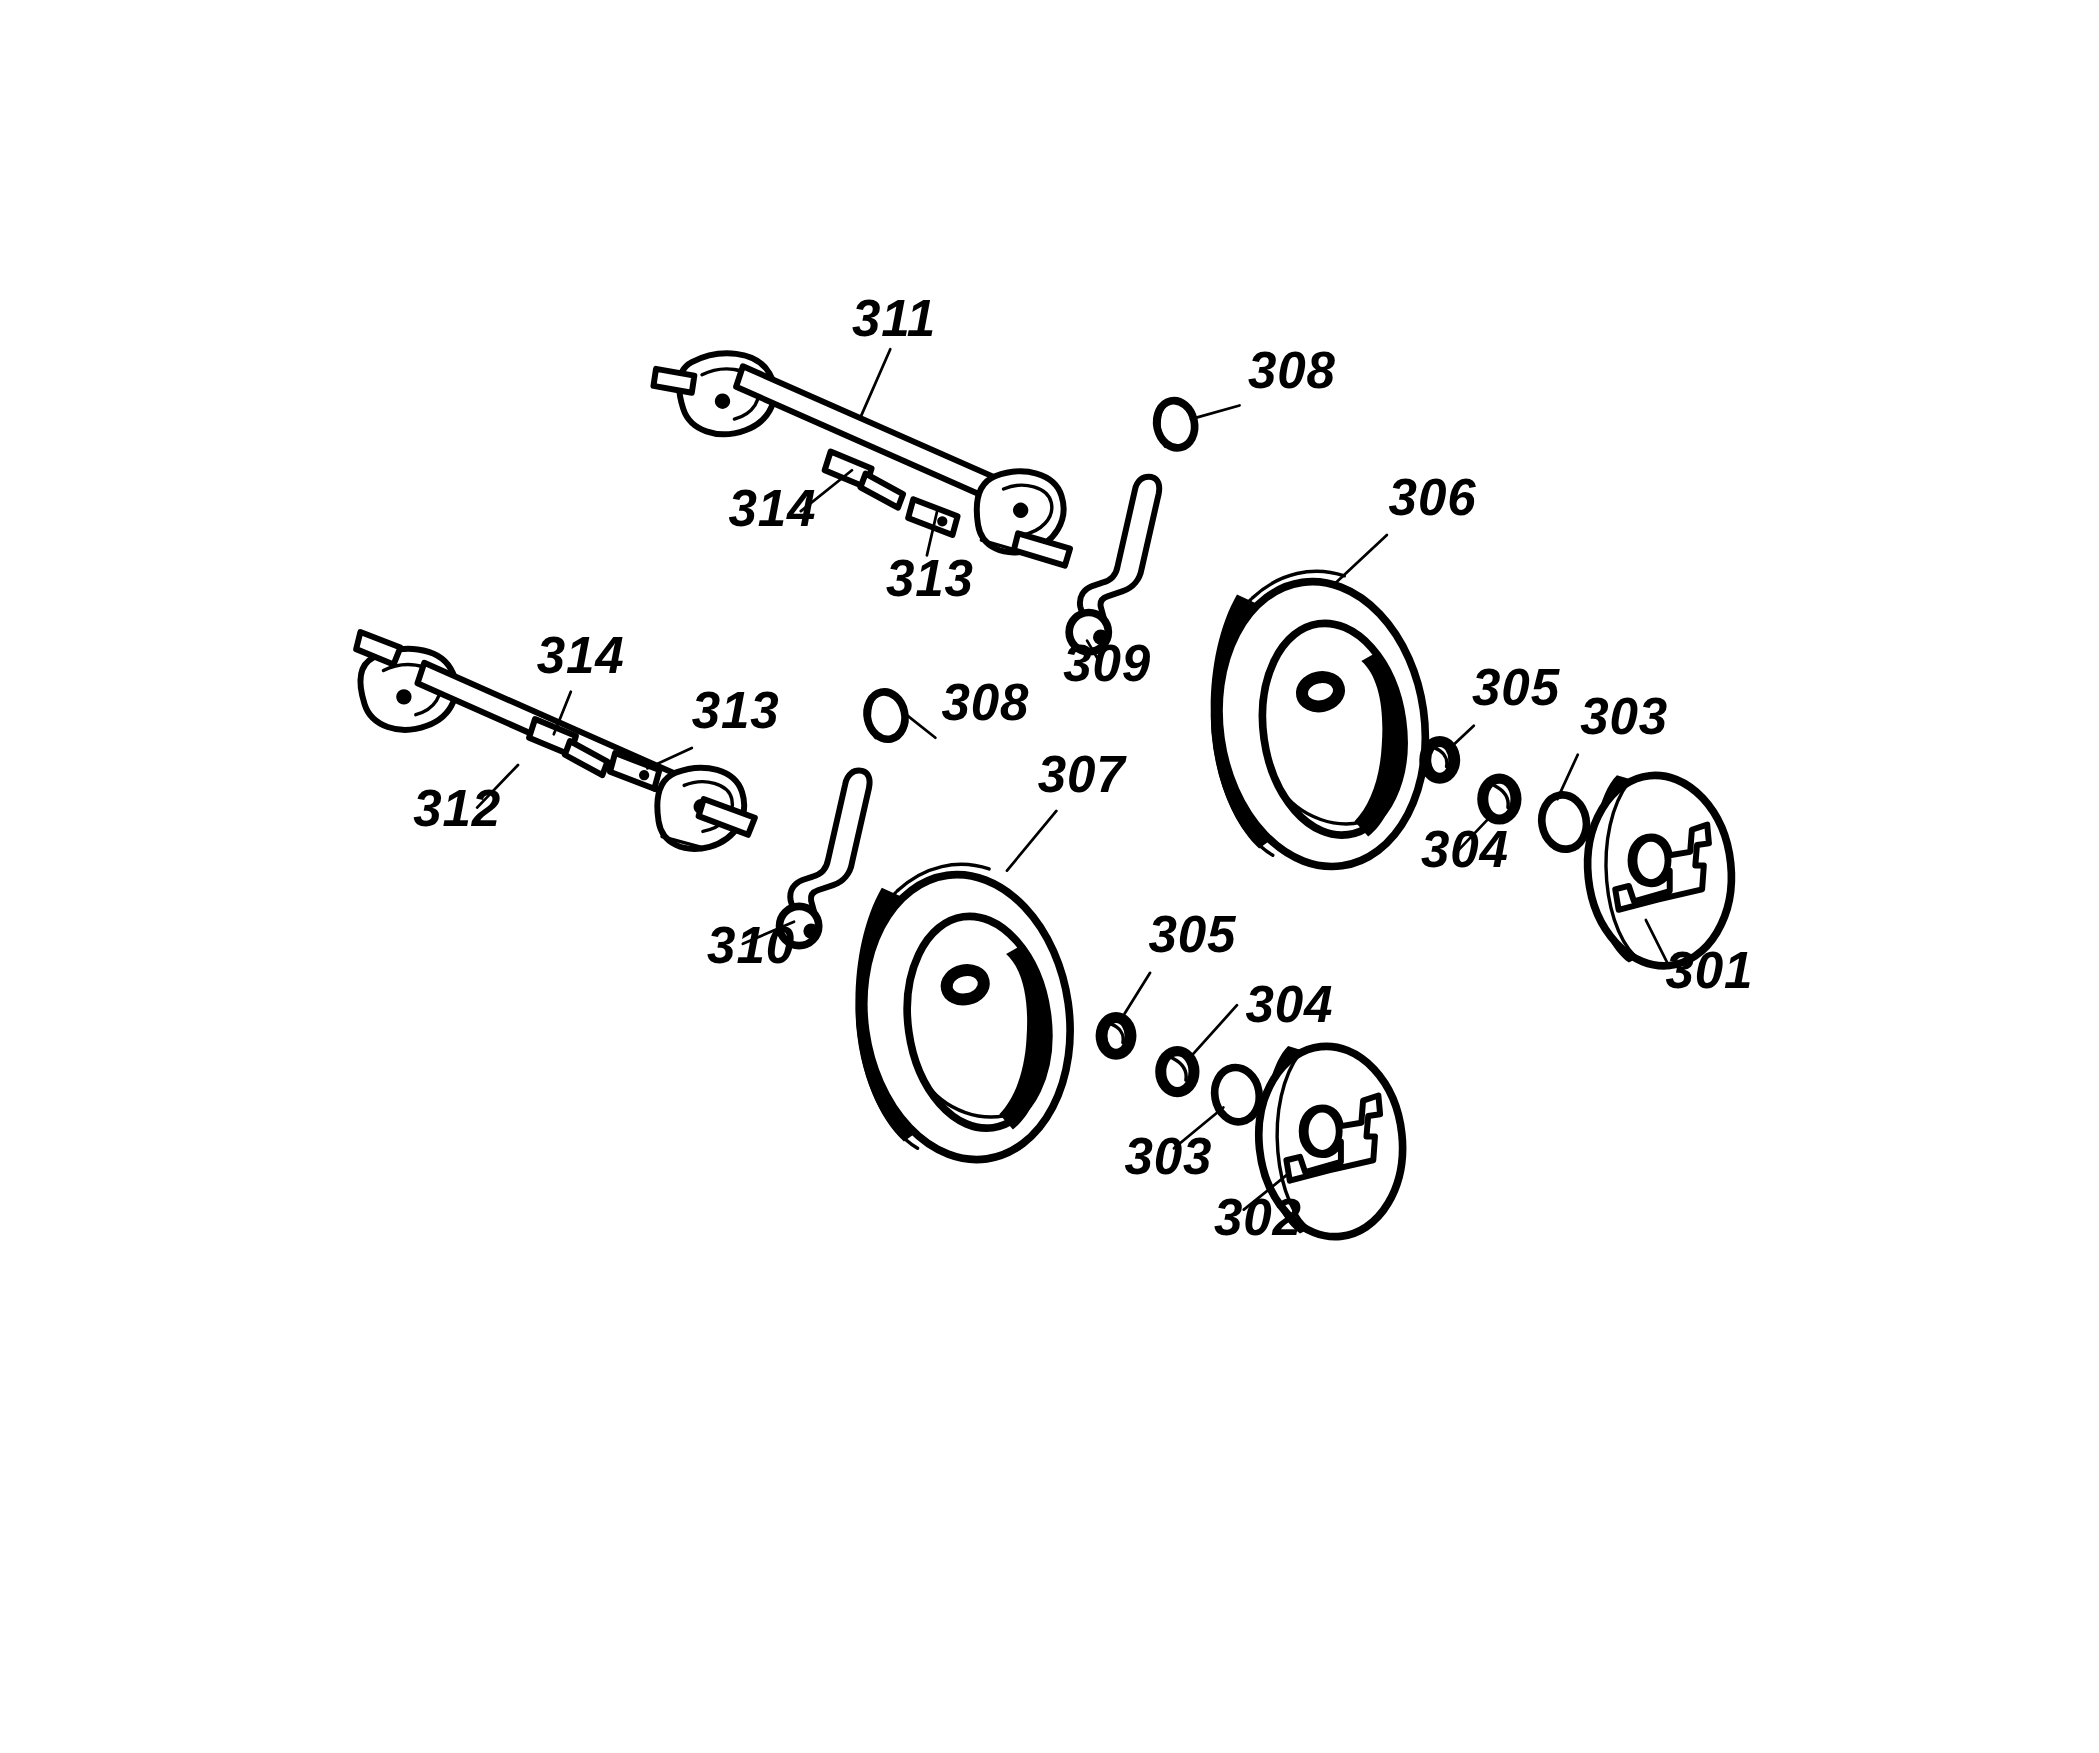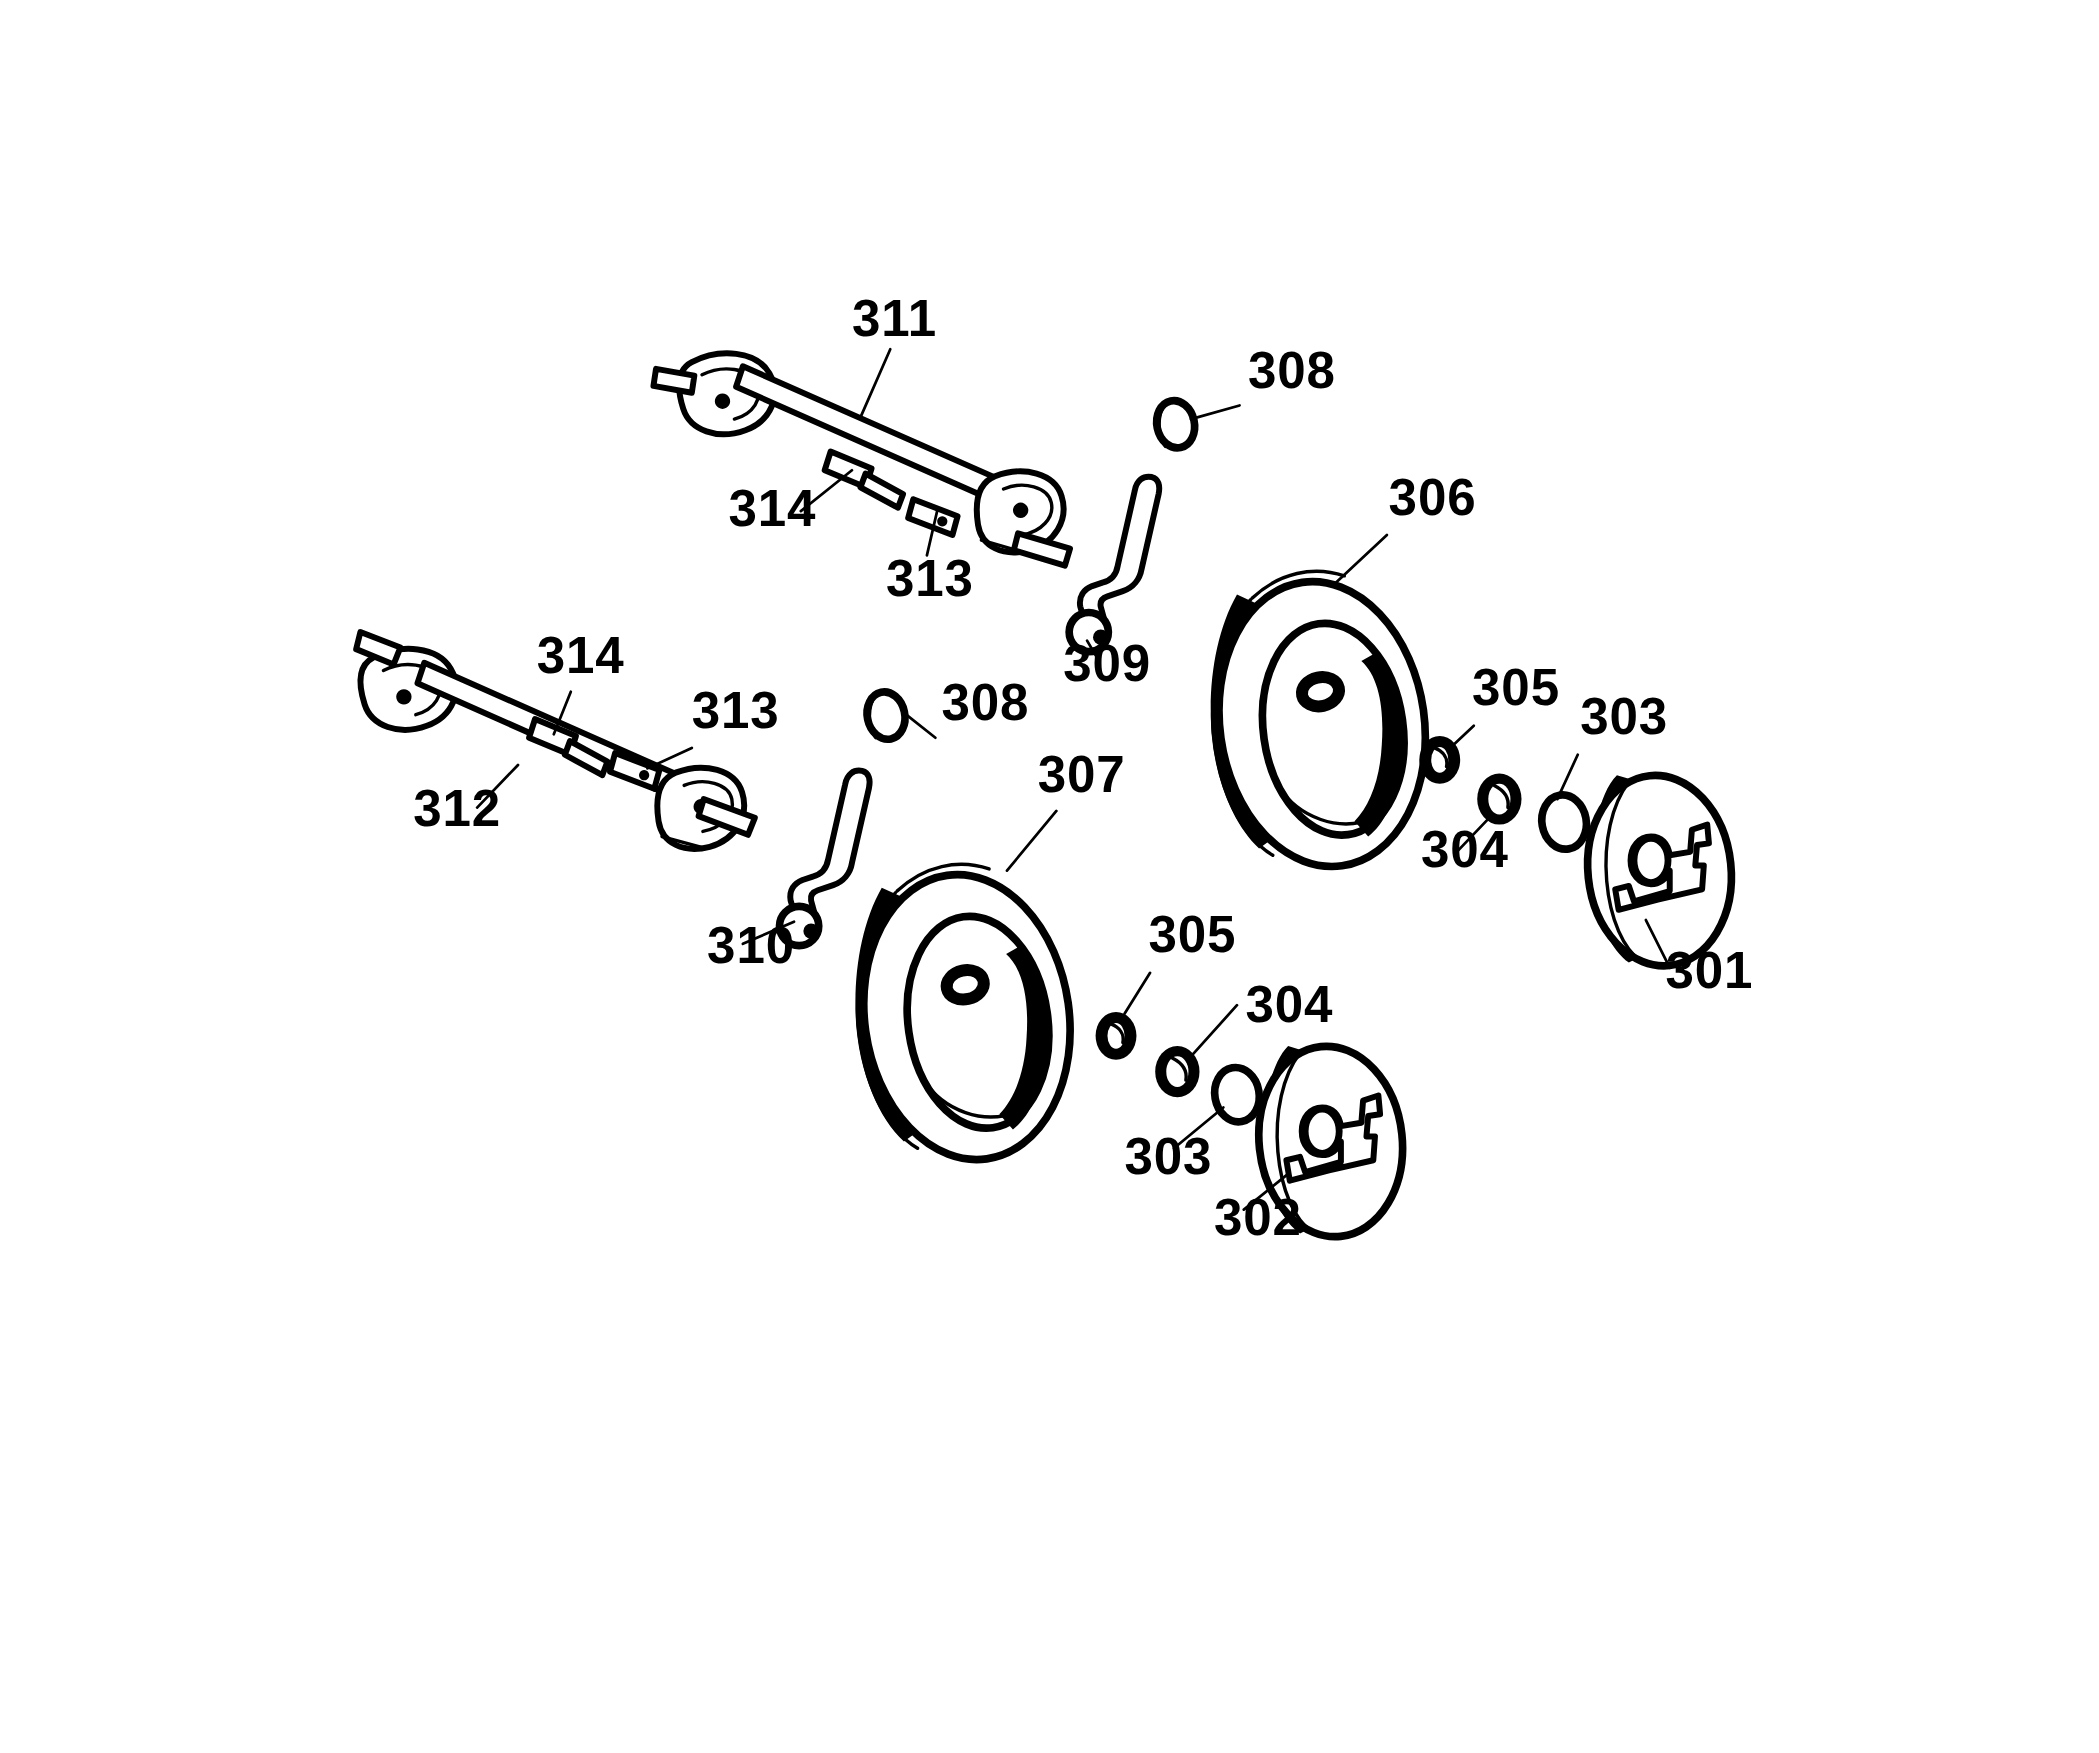--- a/index.html
+++ b/index.html
@@ -10,20 +10,21 @@
   }
   body {
     font-family: "Liberation Sans", sans-serif;
   }
   #diagram-root {
     position: relative;
     width: 2100px;
     height: 1754px;
     background: #ffffff;
     overflow: hidden;
+    font-style: italic;
   }
   #parts-svg {
     position: absolute;
     left: 0;
     top: 0;
     width: 2100px;
     height: 1754px;
   }
   .callout-label {
     font-family: "Liberation Sans", sans-serif;

